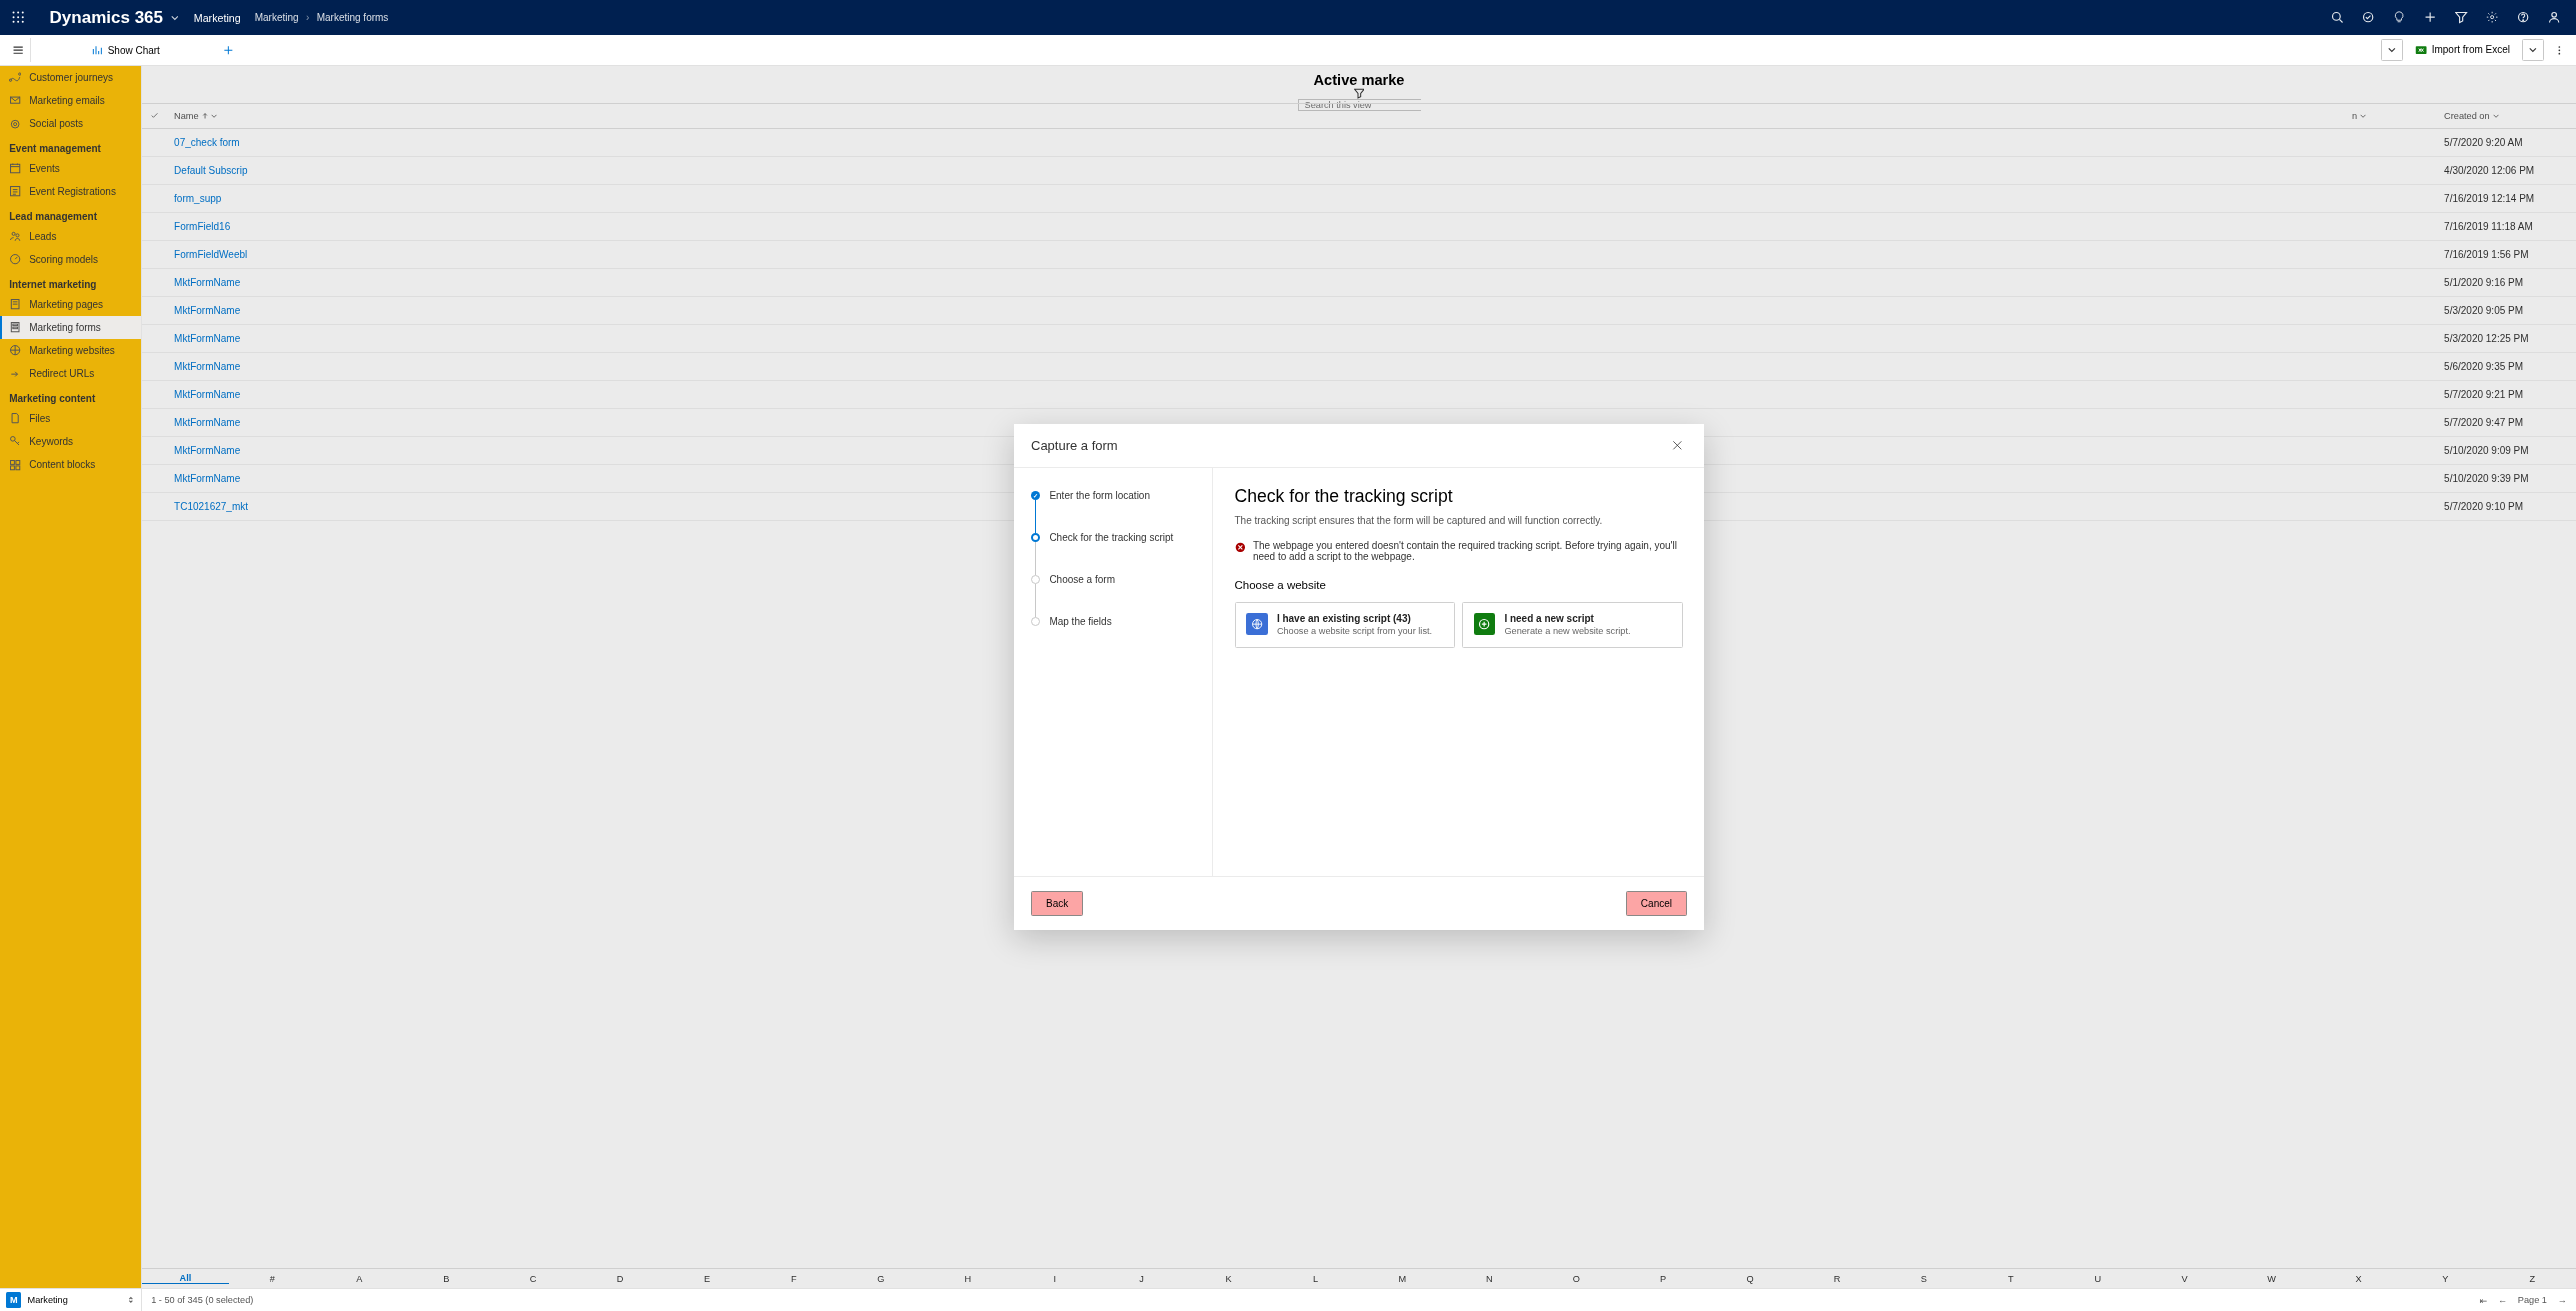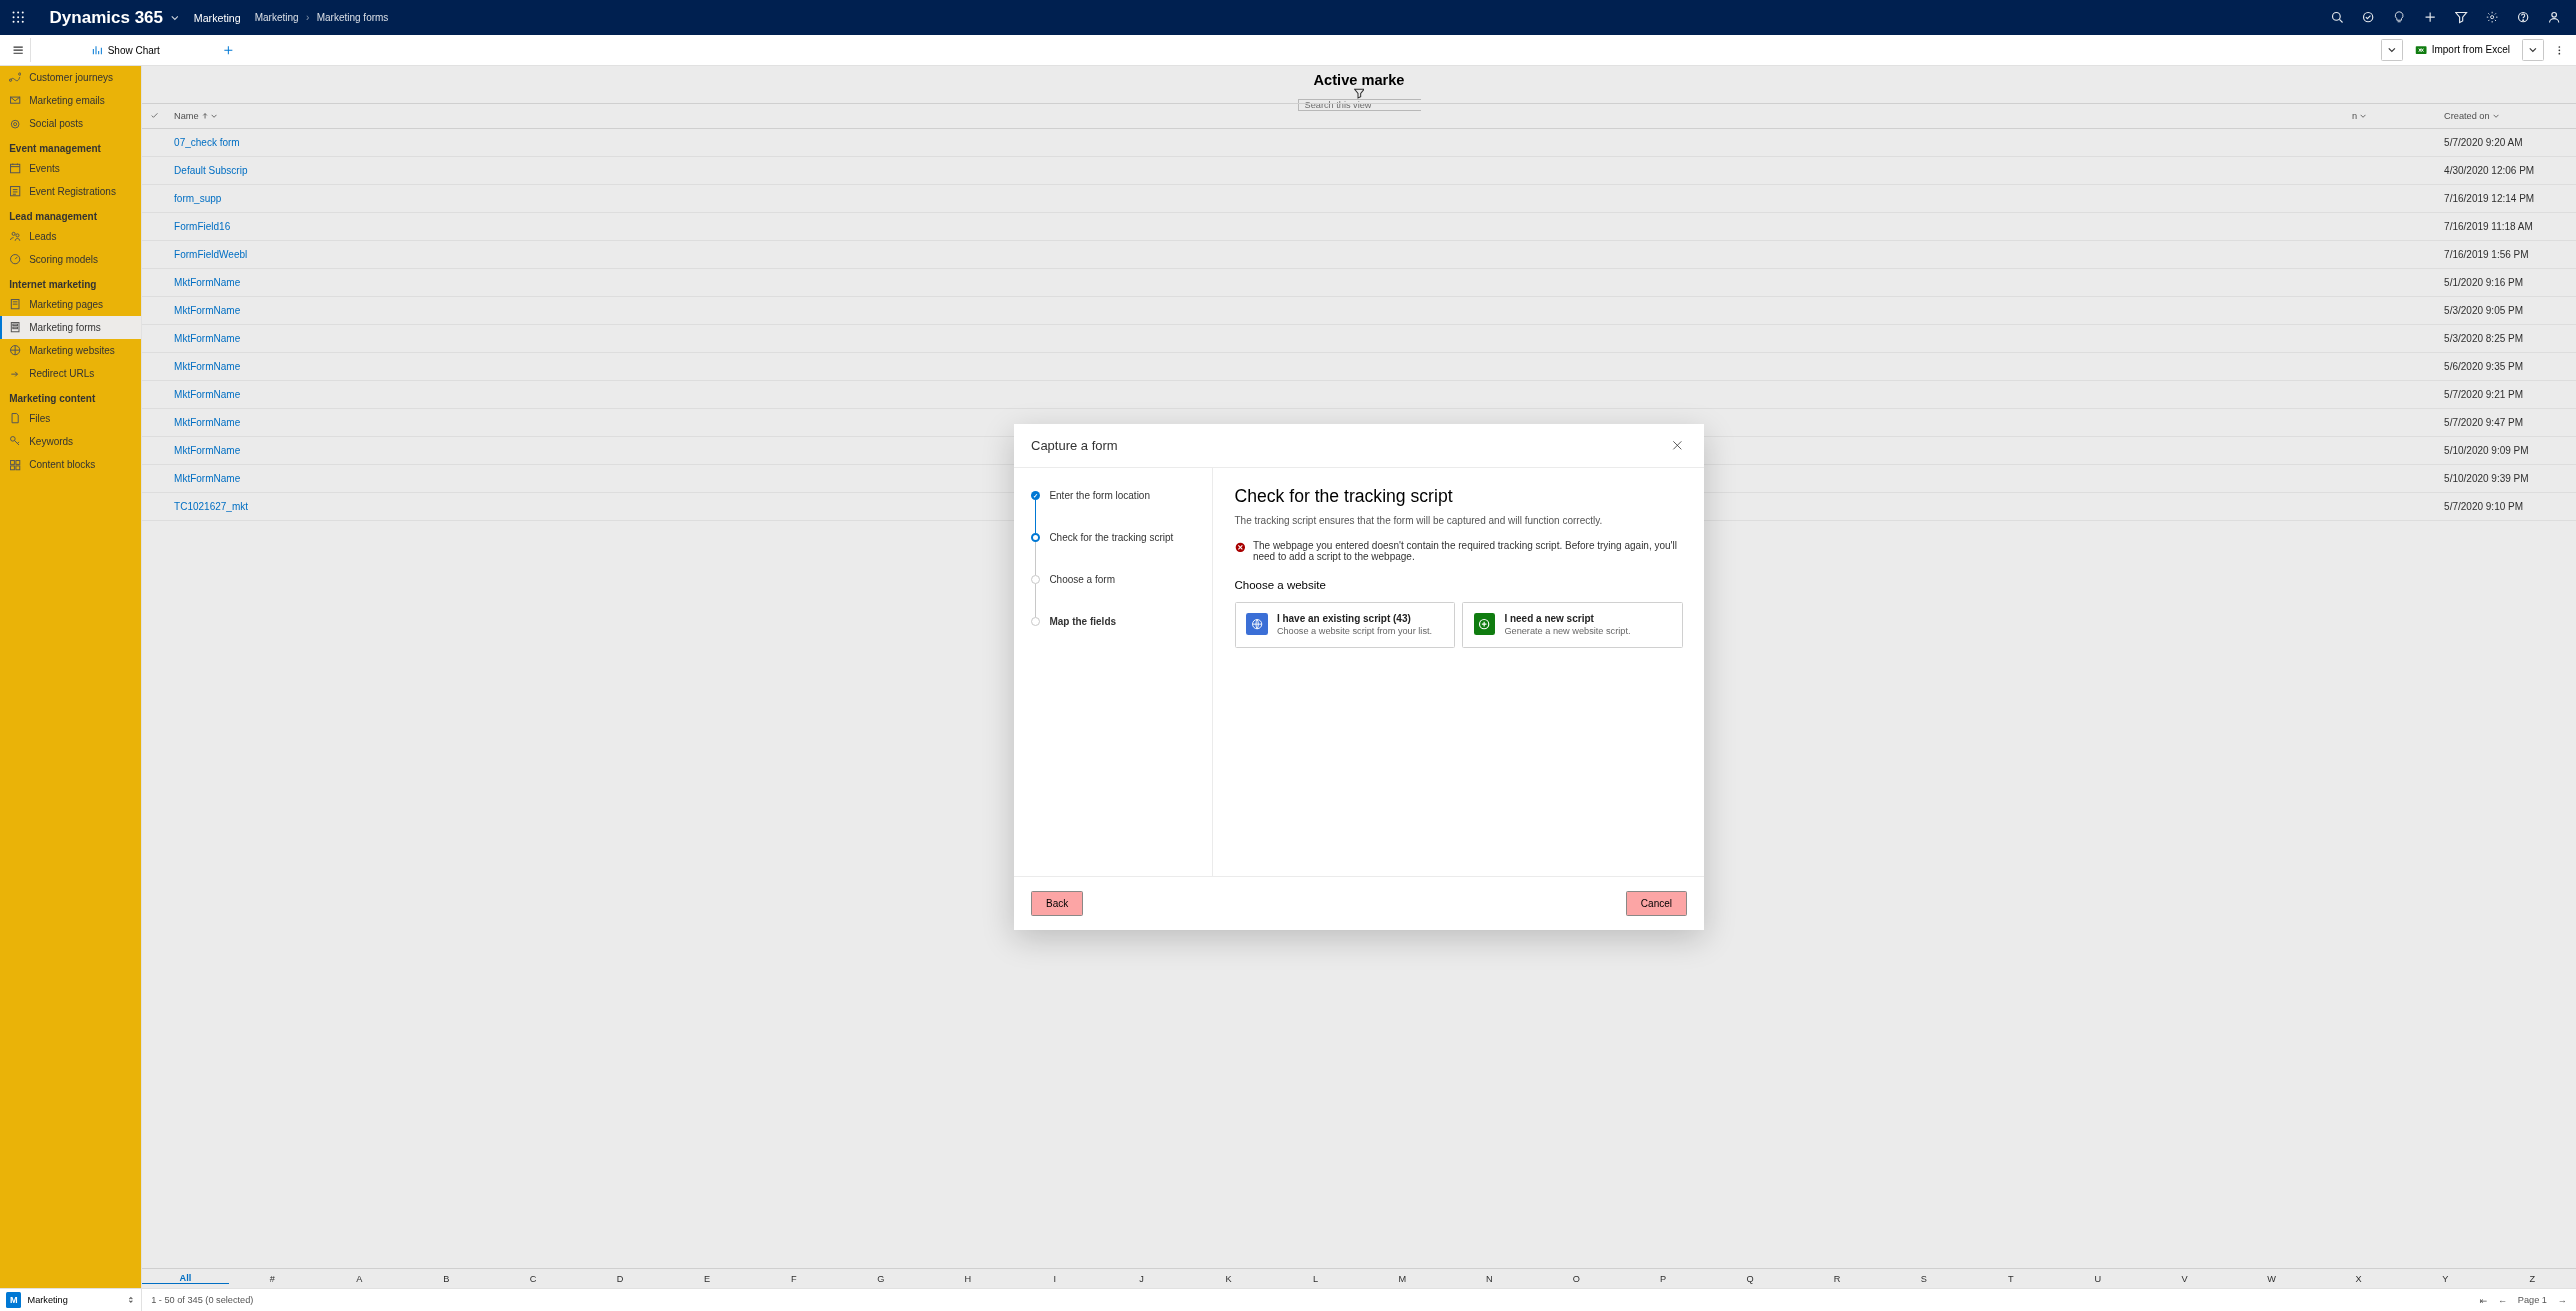--- a/index.html
+++ b/index.html
@@ -86,21 +86,21 @@
 .modal-hdr .close { cursor: pointer; padding: 4.6px; }
 .modal-body { flex: 1; display: flex; border-top: 0.8px solid #ebebeb; overflow: hidden; }
 .steps { width: 199px; padding: 21.5px 17px; border-right: 0.8px solid #ebebeb; }
 .step { display: flex; align-items: flex-start; margin-bottom: 0; position: relative; }
 .step .dot { width: 9.2px; height: 9.2px; border-radius: 50%; margin-right: 9.2px; flex-shrink: 0; margin-top: 1.5px; position: relative; z-index: 2; background: #fff; }
 .step .dot.done { background: #0078d4; display: flex; align-items: center; justify-content: center; }
 .step .dot.done::after { content: "✓"; color: #fff; font-size: 6.1px; font-weight: bold; }
 .step .dot.current { border: 2.3px solid #0078d4; width: 9.2px; height: 9.2px; }
 .step .dot.pending { border: 1.5px solid #c8c8c8; }
 .step .lbl { font-size: 10px; color: #333; padding-bottom: 31px; }
-.step.last .lbl { padding-bottom: 0; font-weight: bold; }
+.step.last .lbl { padding-bottom: 0; }
 .step .line { position: absolute; left: 3.8px; top: 10.7px; bottom: -1.5px; width: 1.5px; background: #c8c8c8; z-index: 1; }
 .step .line.blue { background: #0078d4; }
 .panel { flex: 1; padding: 18.4px 21.5px; overflow-y: auto; }
 .panel h2 { font-size: 17.6px; font-weight: 400; margin-bottom: 7.7px; }
 .panel .sub { font-size: 10px; color: #555; margin-bottom: 14px; }
 .panel .err { display: flex; align-items: flex-start; margin-bottom: 17px; }
 .panel .err svg { flex-shrink: 0; margin-right: 7.7px; margin-top: 1.5px; }
 .panel .err .txt { font-size: 10px; color: #333; }
 .panel h4 { font-size: 11.5px; font-weight: 400; margin-bottom: 10.7px; }
 .cards { display: flex; gap: 7px; }
@@ -452,21 +452,21 @@
           <div class="name">MktFormName</div>
           <div class="spacer"></div>
           <div class="mid"></div>
           <div class="date">5/3/2020 9:05 PM</div>
         </div>
         <div class="row">
           <div class="chk"></div>
           <div class="name">MktFormName</div>
           <div class="spacer"></div>
           <div class="mid"></div>
-          <div class="date">5/3/2020 8:25 PM</div>
+          <div class="date">5/3/2020 12:25 PM</div>
         </div>
         <div class="row">
           <div class="chk"></div>
           <div class="name">MktFormName</div>
           <div class="spacer"></div>
           <div class="mid"></div>
           <div class="date">5/6/2020 9:35 PM</div>
         </div>
         <div class="row">
           <div class="chk"></div>

